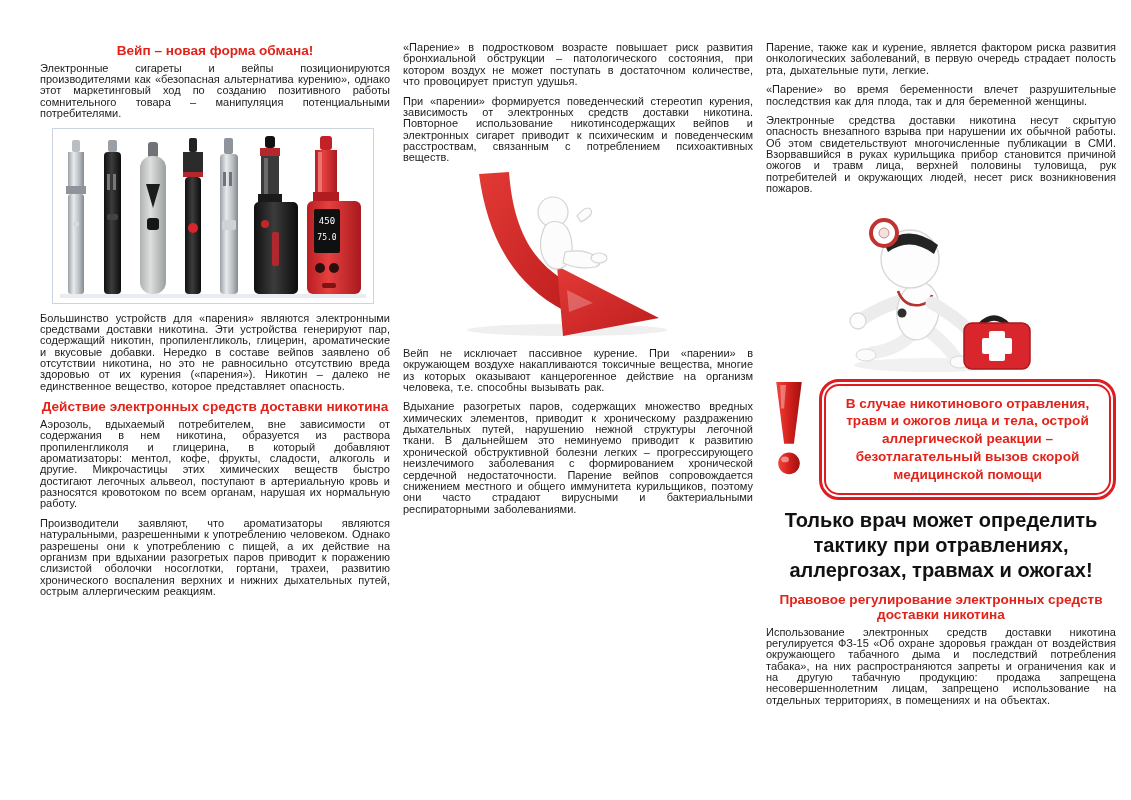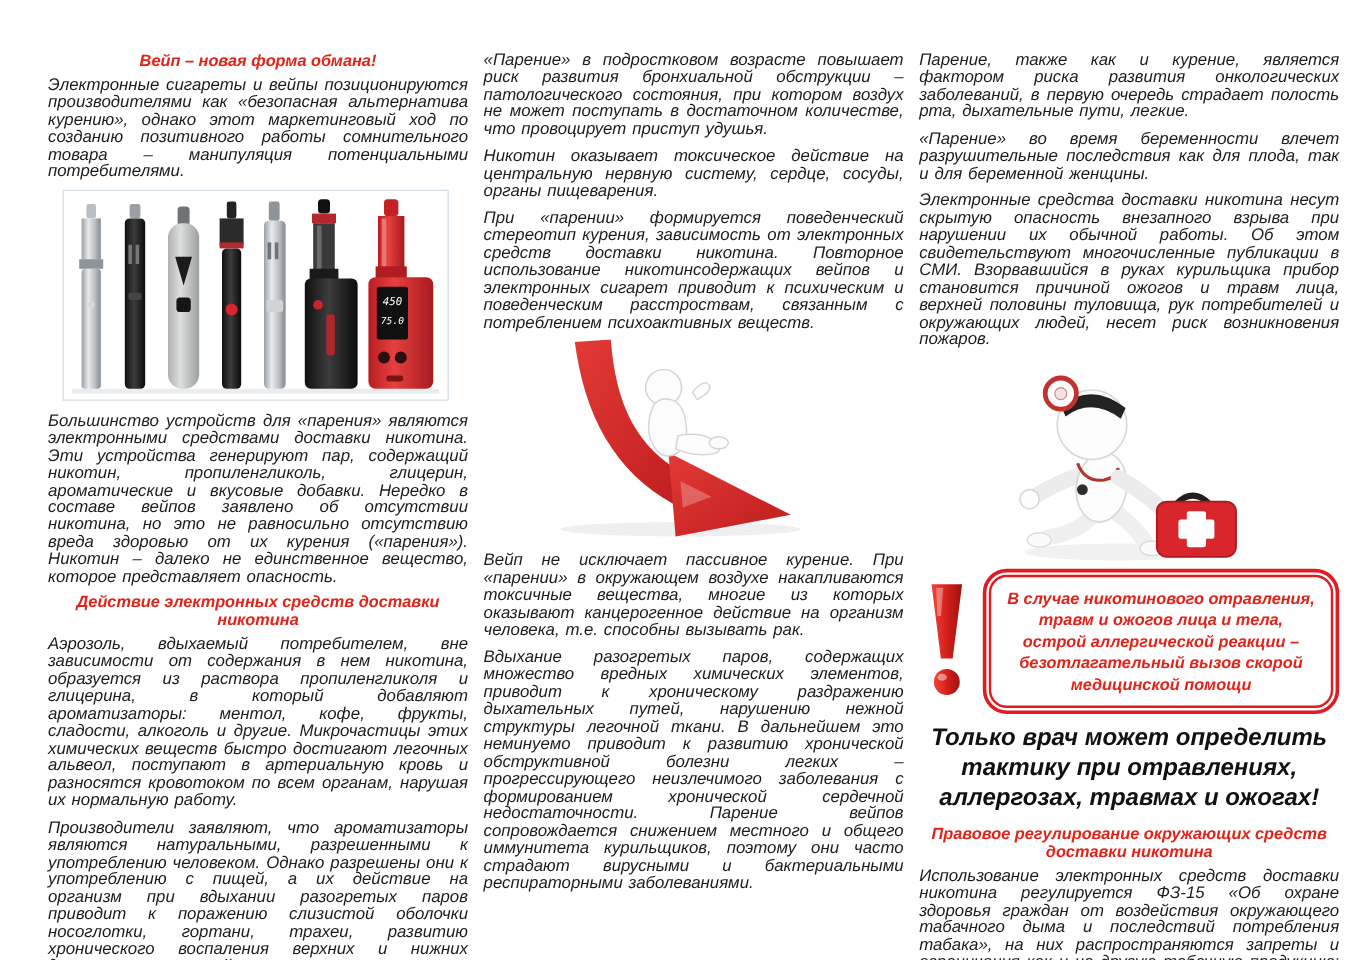--- a/index.html
+++ b/index.html
@@ -6,41 +6,41 @@
   body{
     width:1131px;height:800px;overflow:hidden;
     font-family:"Liberation Sans","DejaVu Sans",sans-serif;
     color:#1c1c1c;
     -webkit-font-smoothing:antialiased;
   }
   .page{
     box-sizing:border-box;
     width:1027px;height:800px;
     padding:42px 38px 0 40px;
-    display:flex;gap:13px;font-style:italic;
+    display:flex;gap:13px;
   }
   .col{width:350px;flex:0 0 350px;}
   p.body{
-    font-size:14px;line-height:1.035;
+    font-size:11px;line-height:1.035;
     text-align:justify;
     margin:0 0 8px 0;
     word-spacing:1px;
   }
   h2.red-head{
     color:#e2231a;
     font-size:13.6px;line-height:1.08;
     font-weight:bold;text-align:center;
     margin:2px 0 4px 0;
   }
   figure{margin:0;padding:0;}
   .img-vapes{margin:5px 0 9px 12px;width:322px;height:176px;}
   .img-arrow{margin:4px 0 10px 14px;width:312px;height:166px;}
   .img-doctor{margin:2px 0 4px 48px;width:244px;height:172px;}
   .warning-row{
-    display:flex;align-items:center;gap:7px;
+    display:flex;gap:7px;
     margin:2px 0 8px 0;
   }
   .excl{flex:0 0 46px;width:46px;height:102px;}
   .warning-box-outer{
     flex:1;
     border:3px solid #e01b22;border-radius:20px;
     padding:2px;background:#fff;
   }
   .warning-box-inner{
     border:2px solid #e01b22;border-radius:15px;
@@ -164,21 +164,20 @@
     </figure>
 
     <p class="body">Большинство устройств для «парения» являются электронными средствами доставки никотина. Эти устройства генерируют пар, содержащий никотин, пропиленгликоль, глицерин, ароматические и вкусовые добавки. Нередко в составе вейпов заявлено об отсутствии никотина, но это не равносильно отсутствию вреда здоровью от их курения («парения»). Никотин – далеко не единственное вещество, которое представляет опасность.</p>
     <h2 class="red-head">Действие электронных средств доставки никотина</h2>
     <p class="body">Аэрозоль, вдыхаемый потребителем, вне зависимости от содержания в нем никотина, образуется из раствора пропиленгликоля и глицерина, в который добавляют ароматизаторы: ментол, кофе, фрукты, сладости, алкоголь и другие. Микрочастицы этих химических веществ быстро достигают легочных альвеол, поступают в артериальную кровь и разносятся кровотоком по всем органам, нарушая их нормальную работу.</p>
     <p class="body">Производители заявляют, что ароматизаторы являются натуральными, разрешенными к употреблению человеком. Однако разрешены они к употреблению с пищей, а их действие на организм при вдыхании разогретых паров приводит к поражению слизистой оболочки носоглотки, гортани, трахеи, развитию хронического воспаления верхних и нижних дыхательных путей, острым аллергическим реакциям.</p>
   </section>
 
   <section class="col">
     <p class="body">«Парение» в подростковом возрасте повышает риск развития бронхиальной обструкции – патологического состояния, при котором воздух не может поступать в достаточном количестве, что провоцирует приступ удушья.</p>
-    <p class="body">Никотин оказывает токсическое действие на центральную нервную систему, сердце, сосуды, органы пищеварения.</p>
     <p class="body">При «парении» формируется поведенческий стереотип курения, зависимость от электронных средств доставки никотина. Повторное использование никотинсодержащих вейпов и электронных сигарет приводит к психическим и поведенческим расстроствам, связанным с потреблением психоактивных веществ.</p>
 
     <figure class="img-arrow">
       <svg width="312" height="166" viewBox="0 0 312 166">
         <defs>
           <linearGradient id="ared" x1="0" y1="0" x2="1" y2="1">
             <stop offset="0" stop-color="#e23a35"></stop>
               <stop offset="1" stop-color="#bf1d1f"></stop>
           </linearGradient>
         </defs>
@@ -259,17 +258,17 @@
       </svg>
       <div class="warning-box-outer">
         <div class="warning-box-inner">
           <div class="warning-text">В случае никотинового отравления, травм и ожогов лица и тела, острой аллергической реакции – безотлагательный вызов скорой медицинской помощи</div>
         </div>
       </div>
     </div>
 
     <div class="doctor-note">Только врач может определить тактику при отравлениях, аллергозах, травмах и ожогах!</div>
 
-    <h2 class="red-head">Правовое регулирование окружающих средств доставки никотина</h2>
+    <h2 class="red-head">Правовое регулирование электронных средств доставки никотина</h2>
     <p class="body">Использование электронных средств доставки никотина регулируется ФЗ-15 «Об охране здоровья граждан от воздействия окружающего табачного дыма и последствий потребления табака», на них распространяются запреты и ограничения как и на другую табачную продукцию: продажа запрещена несовершеннолетним лицам, запрещено использование на отдельных территориях, в помещениях и на объектах.</p>
   </section>
 
 </div>
 
 </body></html>

